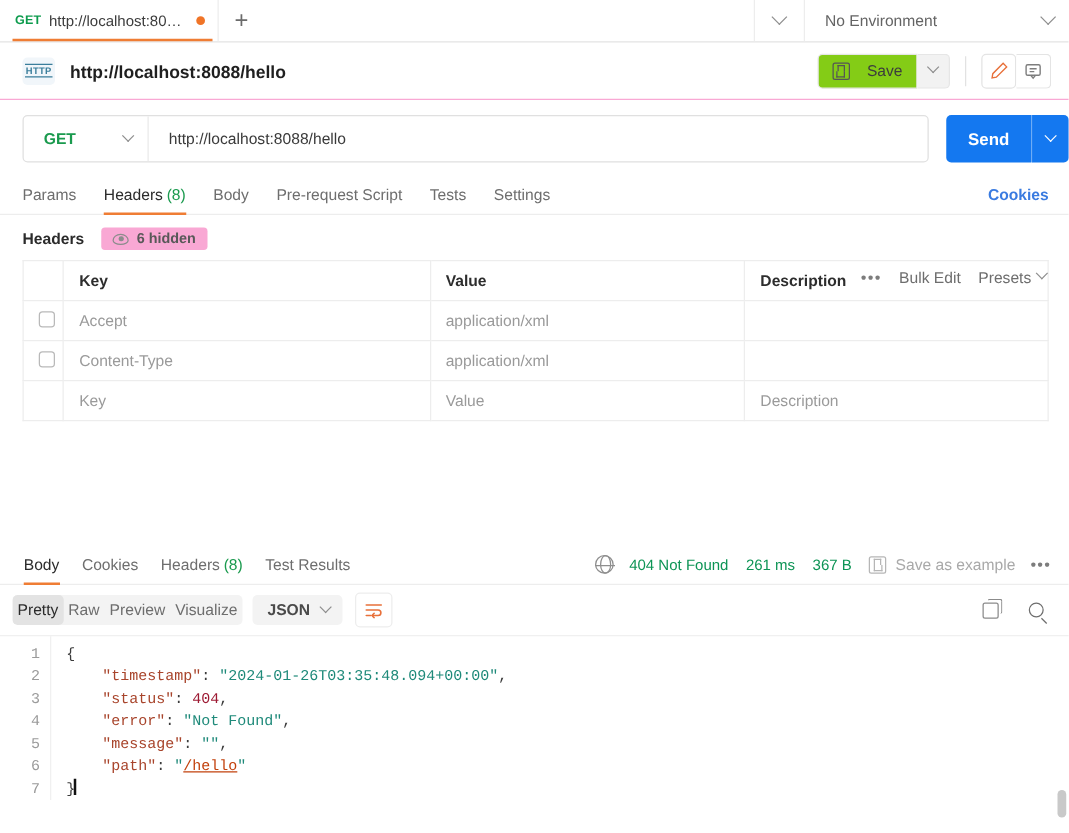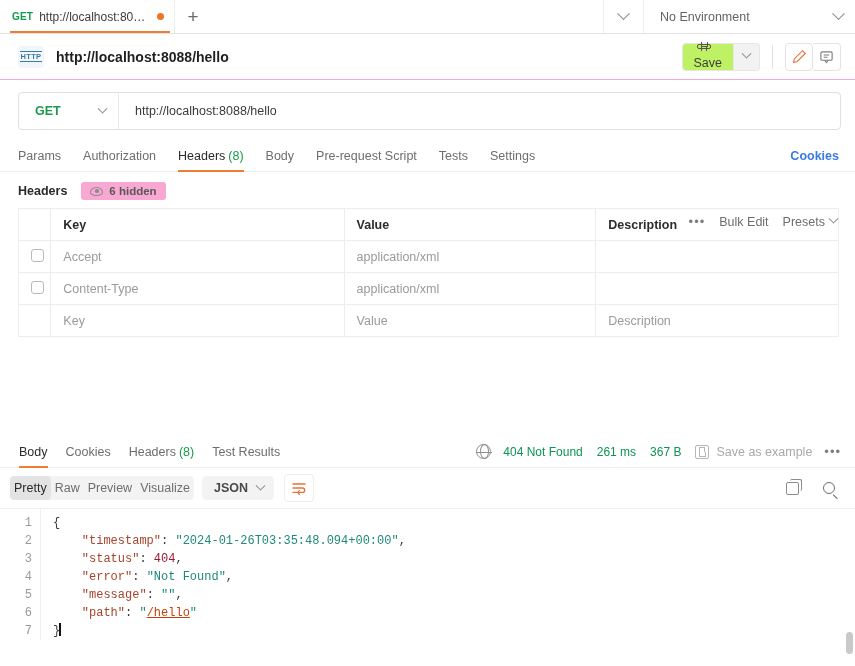--- a/index.html
+++ b/index.html
@@ -83,22 +83,22 @@
   .http-badge span {
     font-size: 7.5px; font-weight: bold; color: #3a7e9b;
     letter-spacing: .3px; border-top: 1.2px solid #3a7e9b;
     border-bottom: 1.2px solid #3a7e9b; line-height: 9px; padding: 0 1px;
   }
   .req-title { font-size: 14px; color: #1f1f1f; font-weight: bold; }
   .titlerow-spacer { flex: 1; }
   .save-btn {
     display: flex; align-items: center; gap: 7px;
     height: 28px; padding: 0 11px;
-    background: #bef264; border: 1px solid #e6e6e6;
-    border-radius: 4px 0 0 4px; color: #3d3d3d; font-size: 12.5px; flex-direction: column;
+    background: #84cc16; border: 1px solid #e6e6e6;
+    border-radius: 4px 0 0 4px; color: #3d3d3d; font-size: 12.5px;
   }
   .save-caret {
     display: flex; align-items: center; justify-content: center;
     height: 28px; width: 26px;
     background: #f2f2f2; border: 1px solid #e6e6e6; border-left: none;
     border-radius: 0 4px 4px 0;
   }
   .tr-sep { width: 1px; height: 24px; background: #e2e2e2; margin: 0 12px; }
   .ic-btn {
     width: 28px; height: 28px; border: 1px solid #e4e4e4; border-radius: 4px;
@@ -375,28 +375,31 @@
   </div>
 
   <div class="urlrow">
     <div class="url-input-wrap">
       <div class="method-sel">
         <span class="m">GET</span>
         <span class="chev sm"></span>
       </div>
       <div class="url-text">http://localhost:8088/hello</div>
     </div>
+    <div class="send-wrap">
+      <div class="send-btn">Send</div>
+      <div class="send-caret">
+        <span class="chev sm white"></span>
+      </div>
+    </div>
   </div>
 
   <div class="reqtabs">
     <div class="rtab">
       <span>Params</span>
-    </div>
-    <div class="rtab">
-      <span>Authorization</span>
     </div>
     <div class="rtab active">
       <span>Headers</span>
       <span class="count">(8)</span>
     </div>
     <div class="rtab">
       <span>Body</span>
     </div>
     <div class="rtab">
       <span>Pre-request Script</span>

